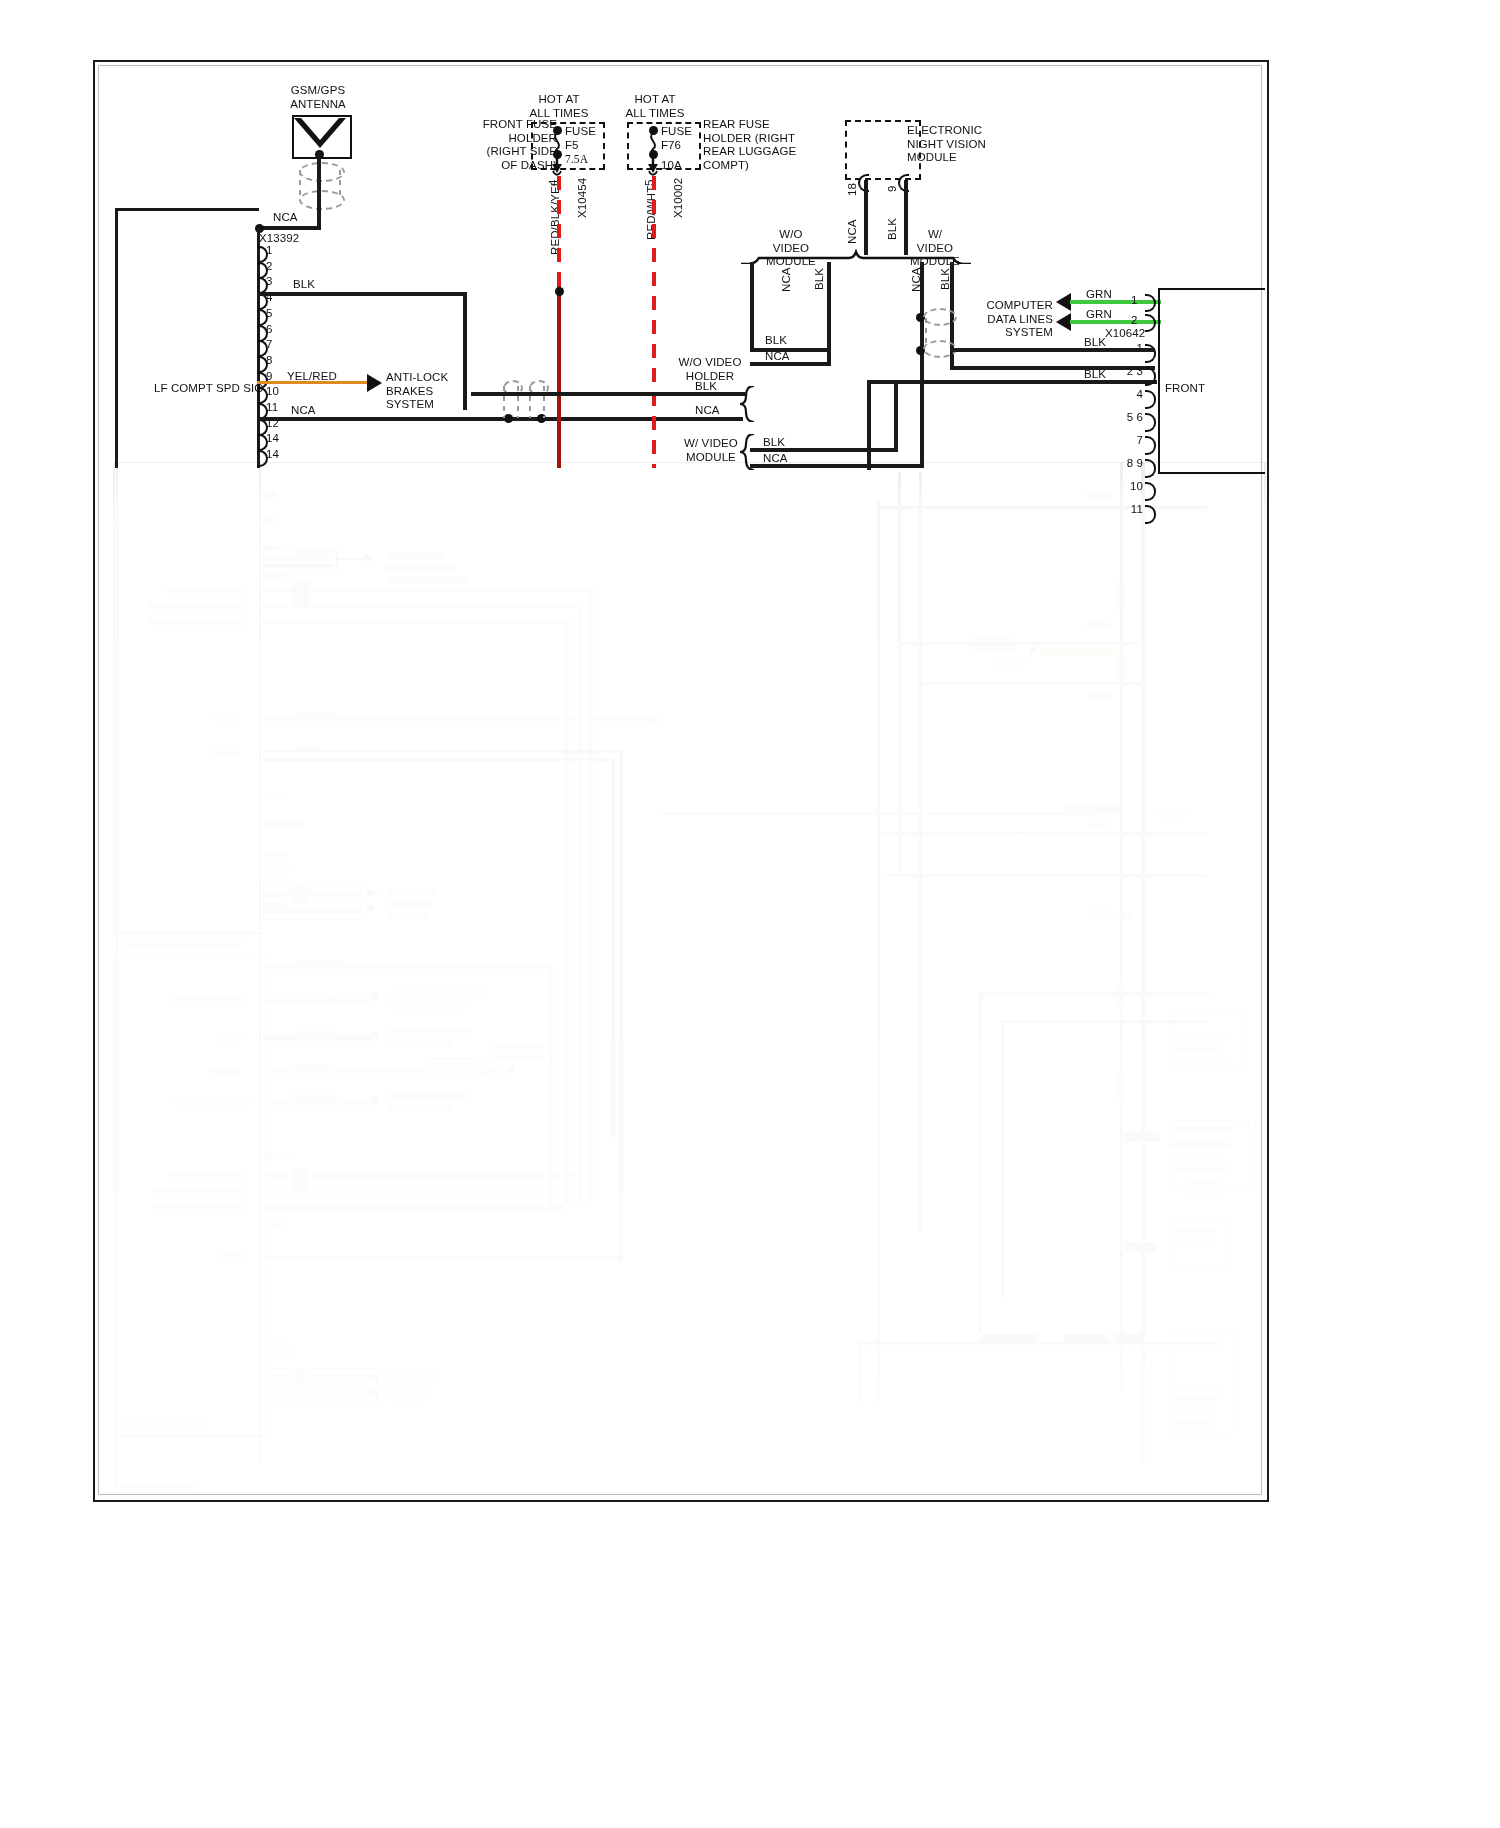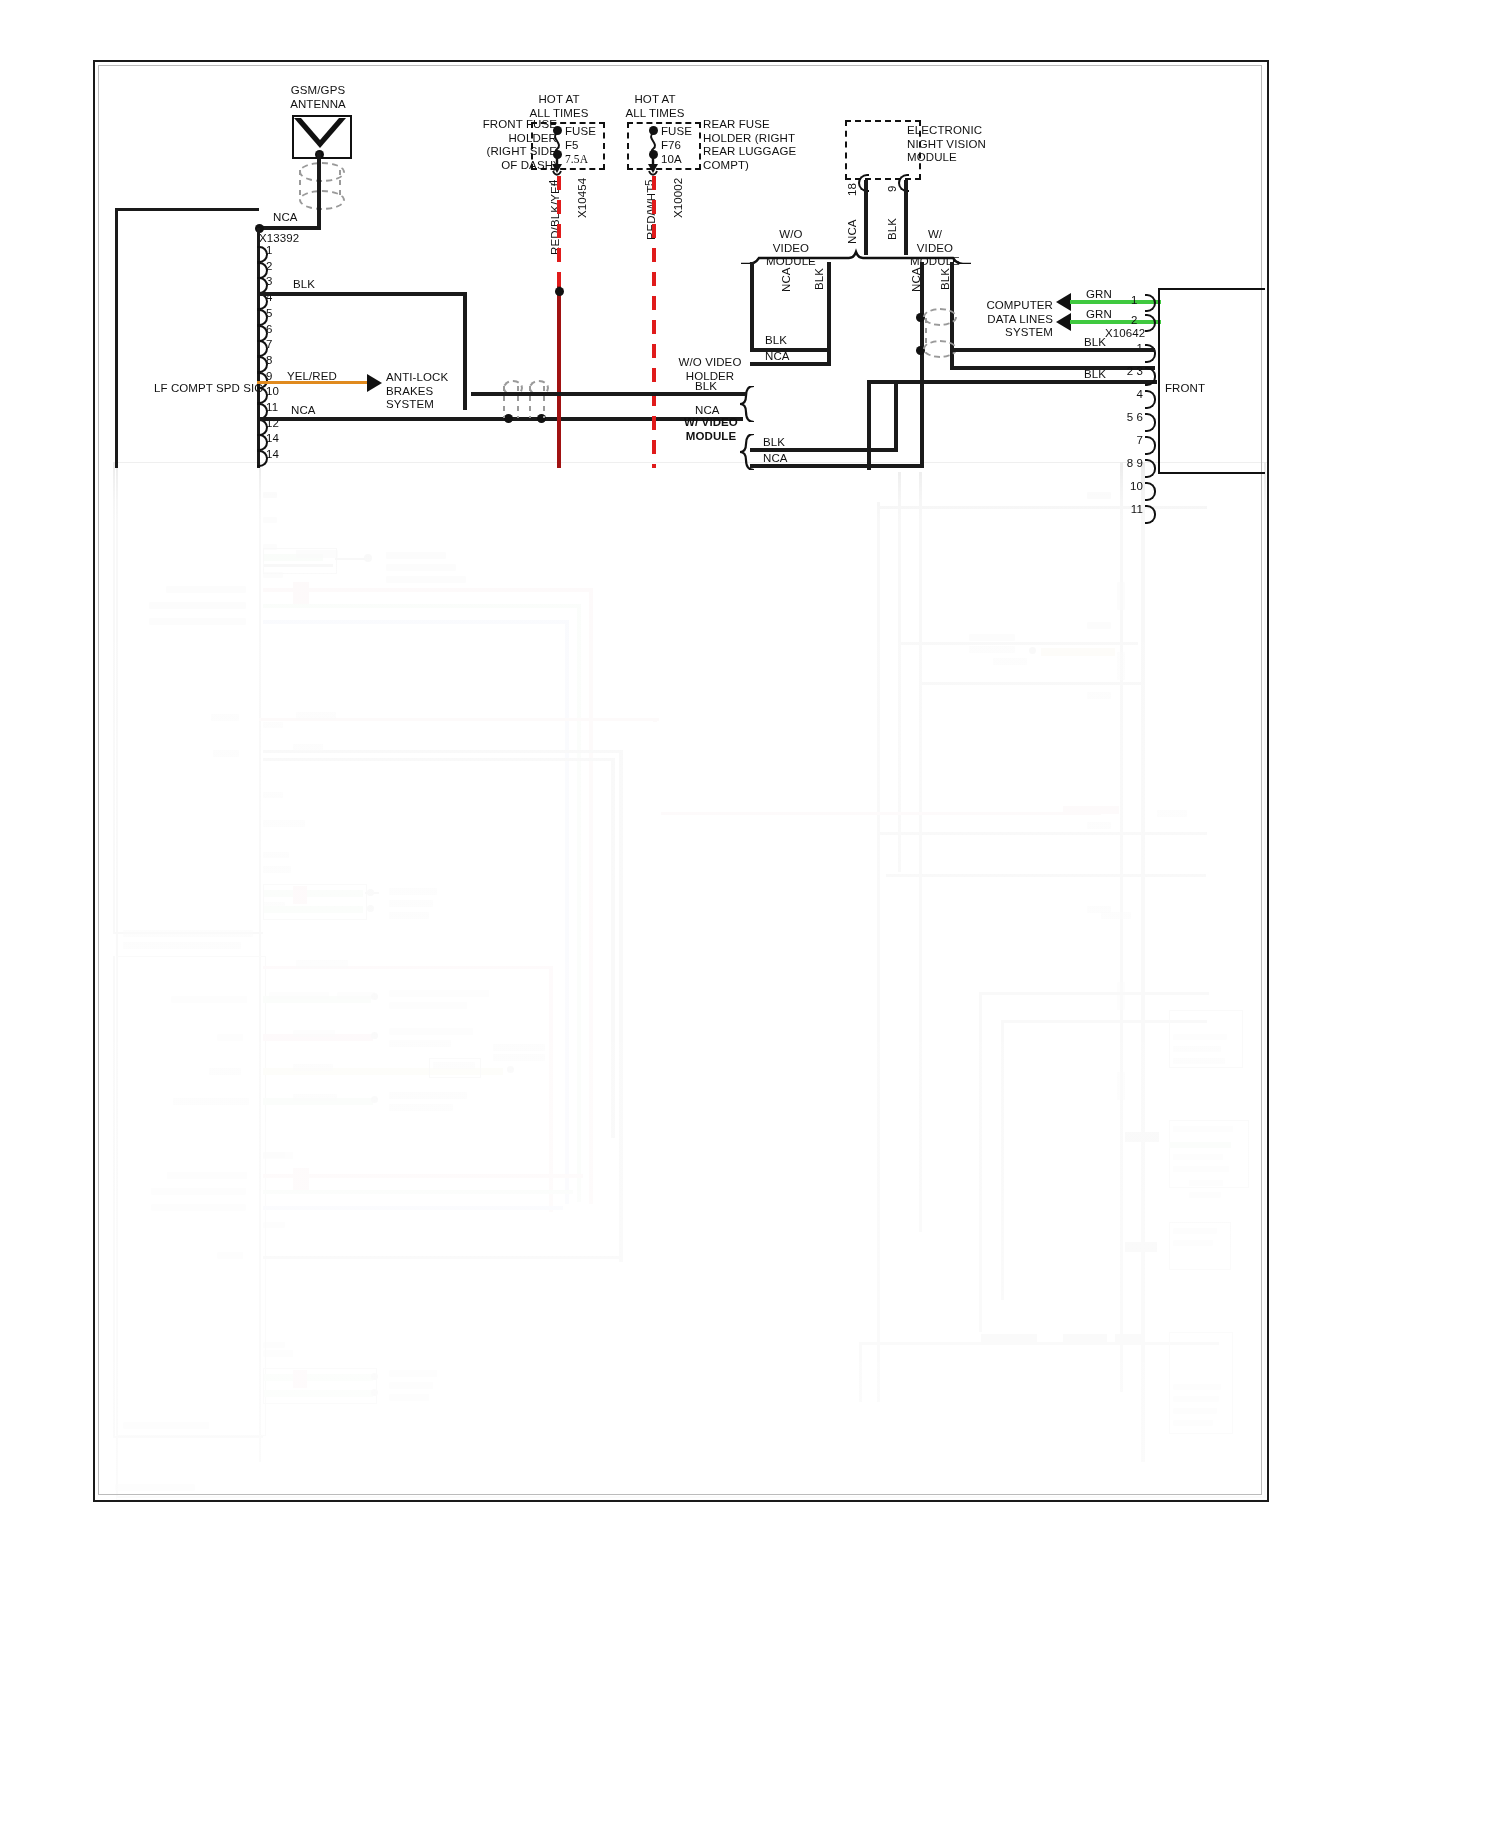--- a/index.html
+++ b/index.html
@@ -375,21 +375,21 @@
   <div class="txt rot" style="left:508px;top:255px;">RED/BLK/YEL</div>
   <div class="reddash" style="position:absolute;left:516px;top:176px;height:110px;"></div>
   <div class="ln vl red" style="left:516px;top:286px;width:4px;height:182px;"></div>
   <div class="dot" style="left:514px;top:287px;"></div>
 
   <div class="txt ctr" style="left:578px;top:93px;width:72px;">HOT AT
 ALL TIMES</div>
   <div class="dashbox" style="left:586px;top:122px;width:70px;height:44px;"></div>
   <div class="txt" style="left:620px;top:125px;">FUSE</div>
   <div class="txt" style="left:620px;top:139px;">F76</div>
-  <div class="txt" style="left:620px;top:153px;">10A</div>
+  <div class="txt" style="left:620px;top:159px;">10A</div>
   <div class="dot" style="left:608px;top:126px;"></div>
   <div class="dot" style="left:608px;top:150px;"></div>
   <svg class="fuse-sq" style="left:605px;top:131px;" viewBox="0 0 14 26">
     <path d="M7 0 C 0 5, 14 11, 7 16 C 3 20, 7 22, 7 26" stroke="#111" stroke-width="2" fill="none"></path>
   </svg>
   <svg style="position:absolute;left:602px;top:154px;width:20px;height:22px;" viewBox="0 0 20 22">
     <path d="M10 0 L10 12" stroke="#111" stroke-width="2.4" fill="none"></path>
     <path d="M5 10 L10 19 L15 10 Z" fill="#111"></path>
     <path d="M6 17 C 8 22, 12 22, 14 17" stroke="#111" stroke-width="1.8" fill="none"></path>
   </svg>
@@ -447,21 +447,21 @@
 
   <div class="txt ctr" style="left:634px;top:356px;width:70px;">W/O VIDEO
 HOLDER</div>
   <svg style="position:absolute;left:699px;top:386px;width:14px;height:36px;" viewBox="0 0 14 36">
     <path d="M14 0 Q6 0 6 10 Q6 18 0 18 Q6 18 6 26 Q6 36 14 36" stroke="#111" stroke-width="2.2" fill="none"></path>
   </svg>
   <div class="ln hl" style="left:430px;top:392px;width:275px;height:4px;"></div>
   <div class="txt" style="left:654px;top:380px;">BLK</div>
   <div class="txt" style="left:654px;top:404px;">NCA</div>
 
-  <div class="txt ctr" style="left:636px;top:416px;width:68px;font-weight:bold;">W/ VIDEO
+  <div class="txt ctr" style="left:636px;top:437px;width:68px;">W/ VIDEO
 MODULE</div>
   <svg style="position:absolute;left:699px;top:434px;width:14px;height:36px;" viewBox="0 0 14 36">
     <path d="M14 0 Q6 0 6 10 Q6 18 0 18 Q6 18 6 26 Q6 36 14 36" stroke="#111" stroke-width="2.2" fill="none"></path>
   </svg>
   <div class="ln hl" style="left:709px;top:448px;width:148px;height:4px;"></div>
   <div class="txt" style="left:722px;top:436px;">BLK</div>
   <div class="ln hl" style="left:709px;top:464px;width:172px;height:4px;"></div>
   <div class="txt" style="left:722px;top:452px;">NCA</div>
   <div class="ln vl" style="left:853px;top:380px;width:4px;height:70px;"></div>
   <div class="ln hl" style="left:826px;top:380px;width:290px;height:4px;"></div>

